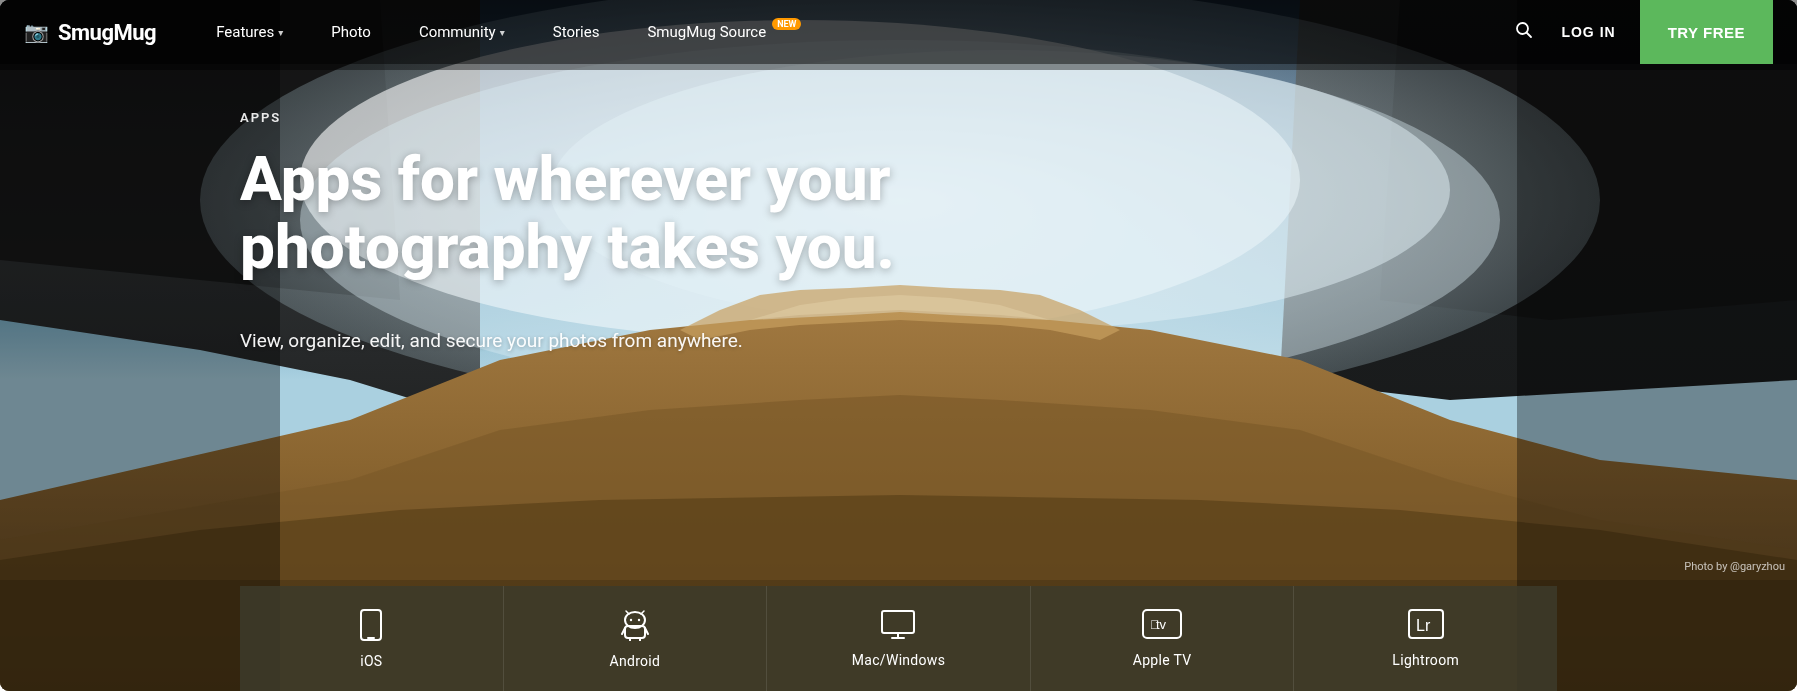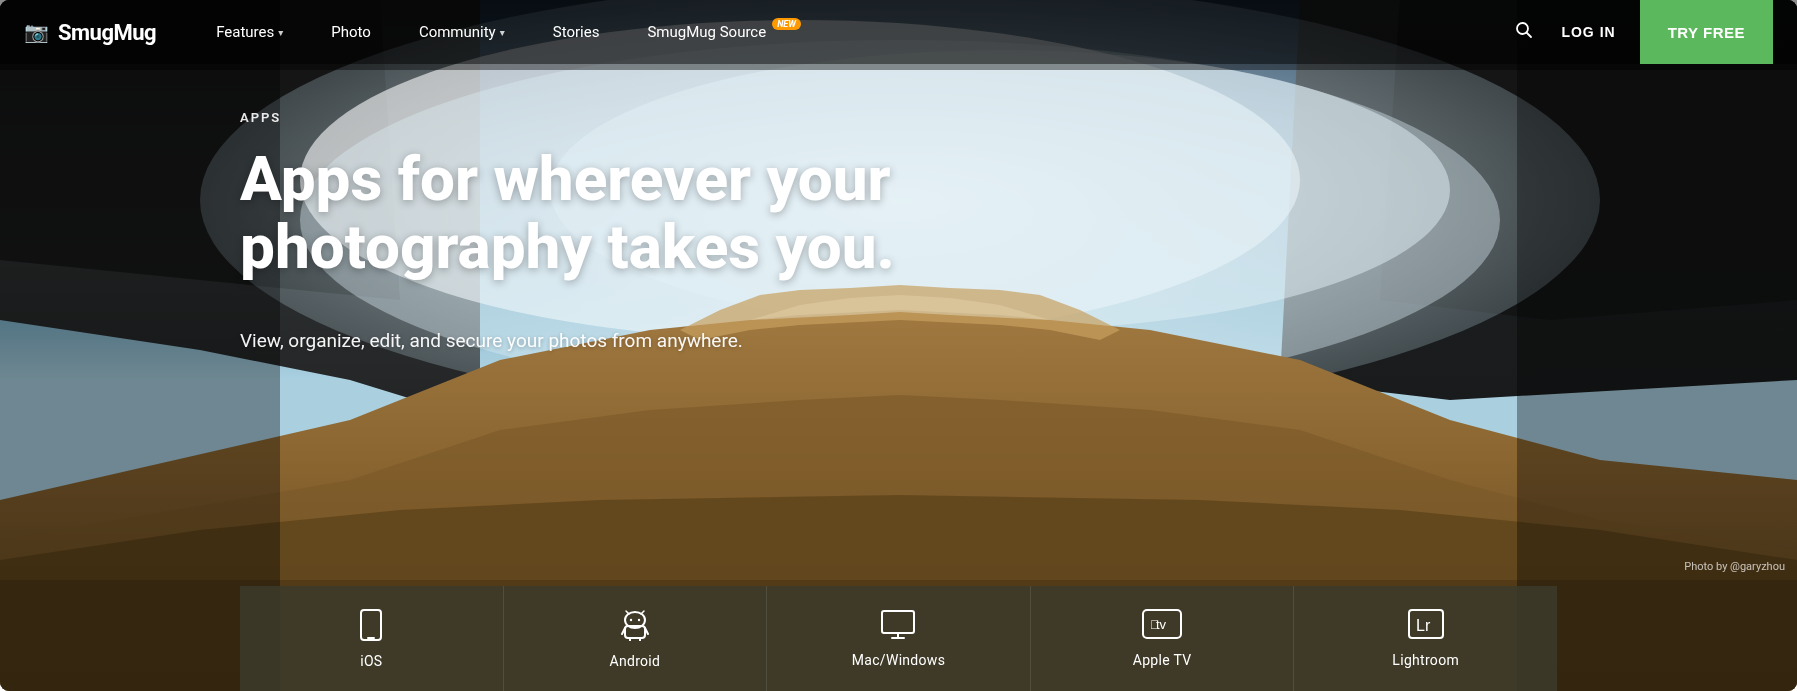--- a/index.html
+++ b/index.html
@@ -53,21 +53,20 @@
       background: #f90;
       color: #fff;
       font-size: 9px;
       font-weight: 700;
       padding: 1px 5px;
       border-radius: 8px;
       text-transform: uppercase;
       margin-left: 2px;
       position: relative;
       top: -8px;
-      font-style: italic;
     }
     .nav-right {
       display: flex;
       align-items: center;
       gap: 24px;
     }
     .search-icon-btn {
       color: #fff;
       cursor: pointer;
       font-size: 18px;

